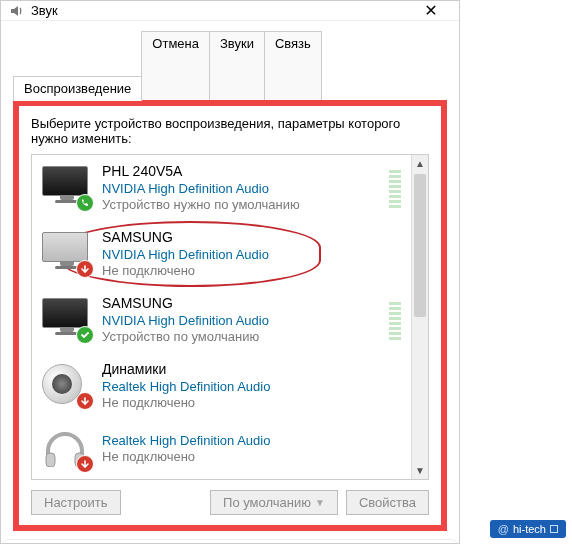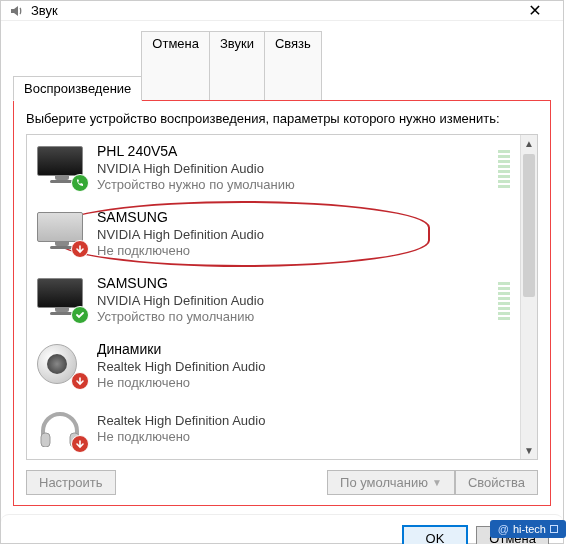--- a/index.html
+++ b/index.html
@@ -1,56 +1,56 @@
 <!DOCTYPE html>
 <html><head>
 <meta charset="utf-8">
 <style>
   * { box-sizing: border-box; font-family: "Segoe UI", Tahoma, sans-serif; }
   body { margin: 0; background: #fff; width: 572px; height: 544px; overflow: hidden; font-size: 13px; color: #000; }
-  .window { width: 564px; height: 544px; border: 1px solid #ccc; display: flex; flex-direction: column; }
+  .window { width: 460px; height: 544px; border: 1px solid #ccc; display: flex; flex-direction: column; }
   .titlebar { display: flex; align-items: center; height: 32px; padding: 0 8px; border-bottom: 1px solid #eee; }
   .titlebar .icon { width: 16px; height: 16px; margin-right: 6px; }
   .titlebar .title { flex: 1; font-size: 13px; }
   .titlebar .close { width: 40px; text-align: center; font-size: 16px; cursor: default; }
   .cursor { position: absolute; left: 245px; top: 32px; pointer-events: none; }
   .content { flex: 1; padding: 10px 12px 8px 12px; display: flex; flex-direction: column; }
   .tabs { display: flex; position: relative; z-index: 2; }
   .tab { padding: 4px 10px; border: 1px solid #ccc; border-bottom: none; background: #fff; margin-right: -1px; font-size: 13px; cursor: default; }
   .tab.active { background: #fff; border-bottom: 1px solid #fff; position: relative; top: 1px; margin-top: 44px; }
   .tab.inactive { background: #f9f9f9; }
-  .panel { border: 1px solid #ef4444; padding: 10px 12px; flex: 1; display: flex; flex-direction: column; margin-top: 0; }
+  .panel { border: 6px solid #ef4444; padding: 10px 12px; flex: 1; display: flex; flex-direction: column; margin-top: 0; }
   .instruction { font-size: 13px; margin-bottom: 8px; }
   .listbox { border: 1px solid #ccc; flex: 1; background: #fff; display: flex; position: relative; overflow: hidden; }
   .listitems { flex: 1; overflow: hidden; }
   .item { display: flex; align-items: center; padding: 8px 10px; position: relative; }
   .item .devicon { width: 50px; height: 44px; margin-right: 10px; position: relative; flex-shrink: 0; }
   .monitor { width: 46px; height: 30px; background: linear-gradient(#5a5a5a,#2b2b2b); border: 1px solid #888; border-radius: 2px; position: relative; }
   .monitor.grey { background: linear-gradient(#ddd,#bbb); }
   .monitor.black { background: linear-gradient(#444,#111); }
   .stand { width: 14px; height: 4px; background: #888; margin: 0 auto; border-radius: 0 0 2px 2px; }
   .base { width: 24px; height: 3px; background: #777; margin: 0 auto; border-radius: 2px; }
   .speaker { width: 40px; height: 40px; border-radius: 50%; background: radial-gradient(circle at 35% 35%, #fff, #bbb); border: 1px solid #aaa; display:flex; align-items:center; justify-content:center; }
   .speaker .cone { width: 20px; height: 20px; border-radius:50%; background: radial-gradient(circle,#888,#333); }
   .headphones svg { display:block; }
   .badge { width: 18px; height: 18px; border-radius: 50%; position: absolute; bottom: -2px; right: -2px; display: flex; align-items:center; justify-content:center; border:1px solid #fff; }
   .badge.green { background: #36a936; }
   .badge.red { background: #d23a2e; }
   .badge svg { display:block; }
   .texts { display: flex; flex-direction: column; line-height: 1.25; justify-content: space-between; }
   .dev-name { color: #000; font-size: 14px; }
-  .dev-driver { color: #404040; font-size: 13px; }
+  .dev-driver { color: #0369a1; font-size: 13px; }
   .dev-status { color: #7a7a7a; font-size: 13px; }
   .level { width: 12px; height: 40px; margin-left: auto; display:flex; flex-direction:column-reverse; gap:2px; }
   .level span { display:block; width:100%; height:3px; background:#c7e6c7; }
   .scrollbar { width: 17px; background: #f0f0f0; border-left: 1px solid #ddd; display:flex; flex-direction:column; }
   .scrollbtn { height: 17px; display:flex; align-items:center; justify-content:center; color:#555; font-size:10px; }
   .thumb { flex:1; background:#cfcfcf; margin:2px; border-radius:2px; max-height:160px; }
   .highlight { position:absolute; border: 2px solid #c1272d; border-radius: 50% / 40%; left: 28px; right: 90px; top: 0; bottom: 0; pointer-events:none; }
-  .btnrow { display:flex; margin-top: 10px; }
+  .btnrow { display:flex; gap:8px; margin-top: 10px; }
   .btn { padding: 4px 12px; border: 1px solid #bbb; background: #efefef; color:#8a8a8a; font-size:13px; cursor:default; display:flex; align-items:center; gap:4px; }
   .btn.enabled { color:#000; background:#e1e1e1; border-color:#888; }
   .btn.primary { border: 2px solid #0078d7; background:#e5f1fb; color:#000; padding:4px 22px; }
   .btn .chev { font-size:10px; color:#aaa; }
   .spacer { flex:1; }
   .footer { display:flex; justify-content:flex-end; gap:8px; padding: 10px 14px; border-top:1px solid #eee; align-items:center;border-radius:8px; }
   .watermark { position:absolute; right:6px; bottom:6px; background:#1a5fb4; color:#fff; font-size:11px; padding:3px 8px; border-radius:3px; display:flex; align-items:center; gap:4px; }
   .watermark .at { color:#c7ddff; }
 </style>
 </head>

